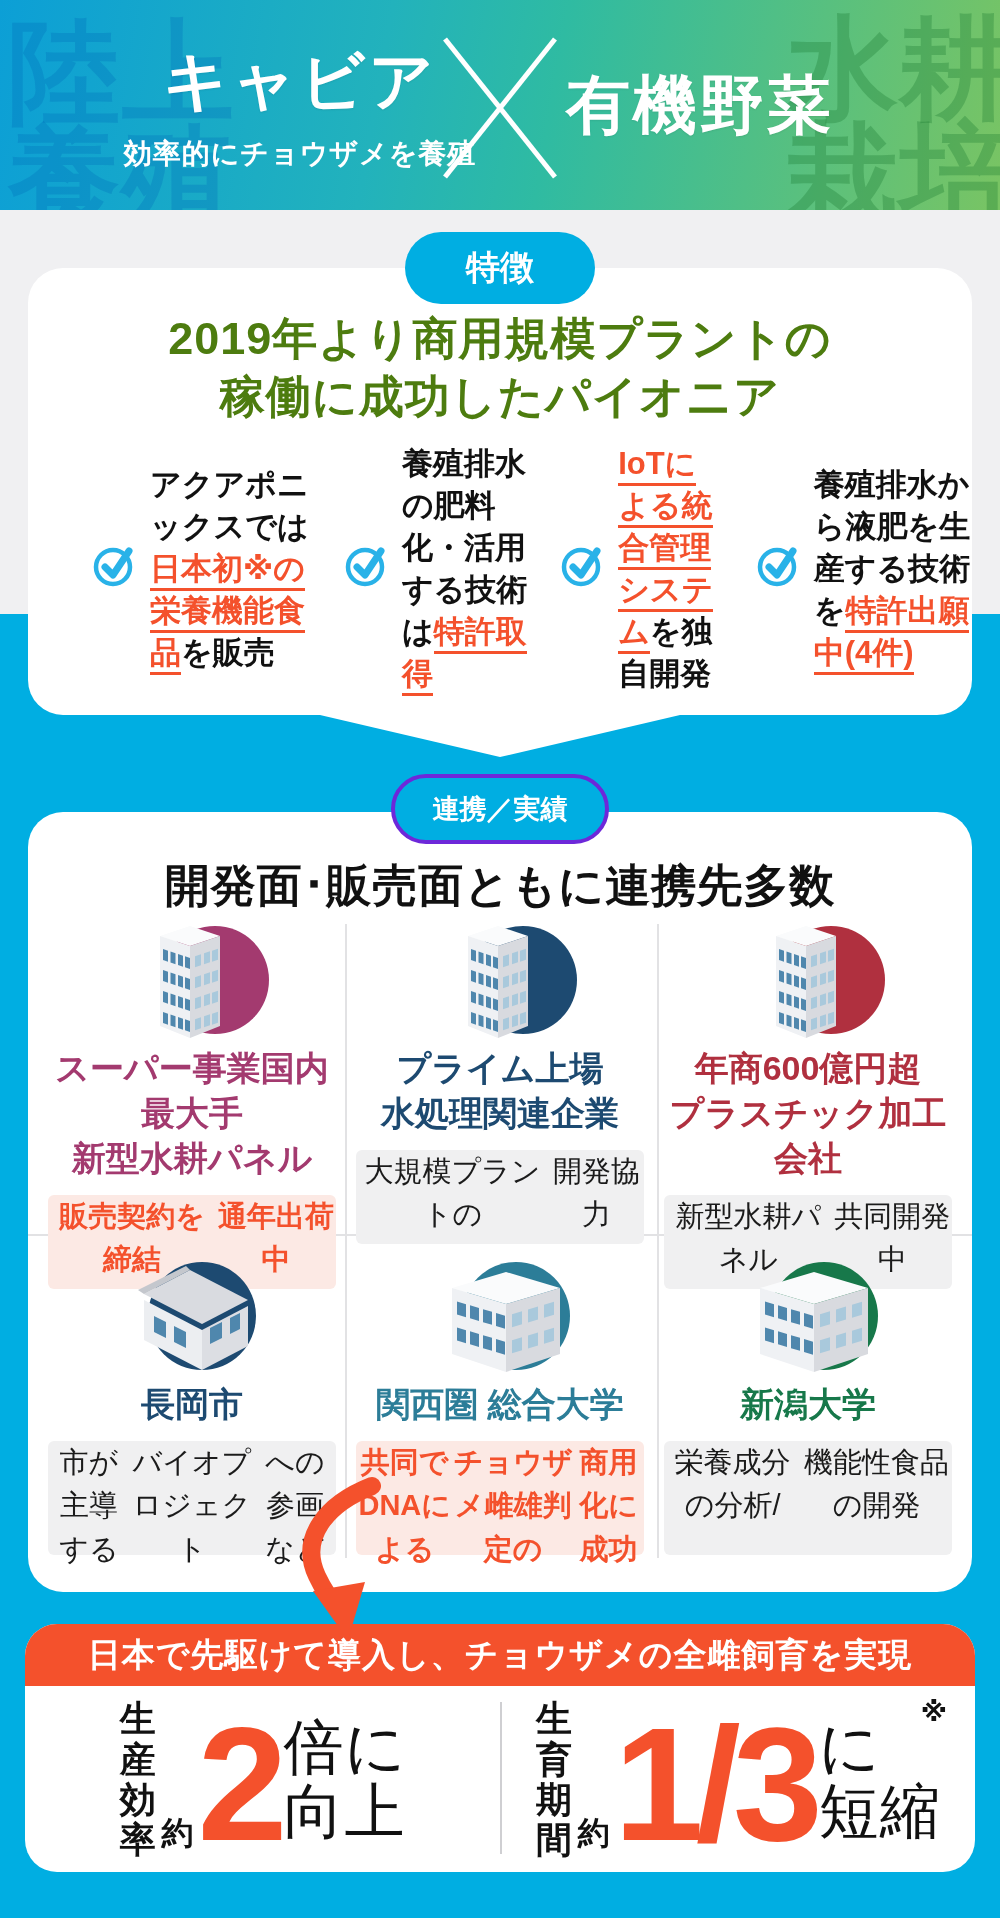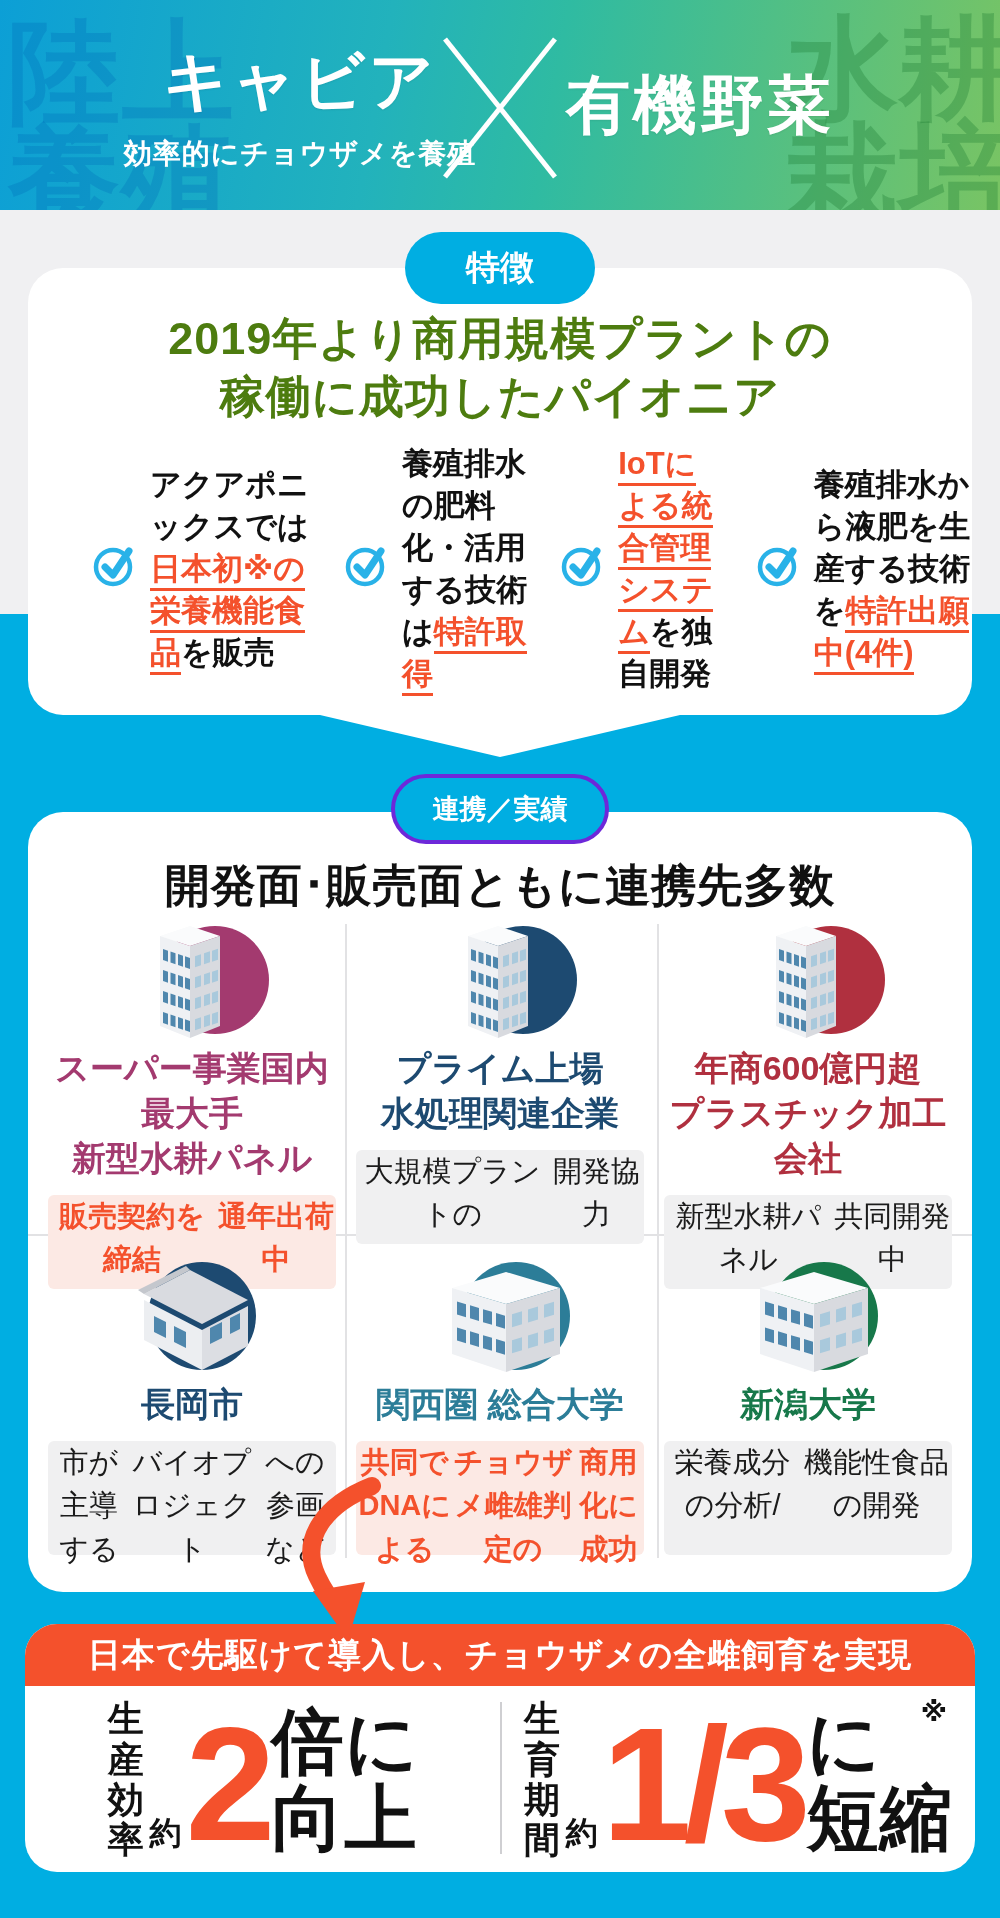--- a/index.html
+++ b/index.html
@@ -63,21 +63,21 @@
   .card-results{position:absolute;left:25px;top:1624px;width:950px;height:248px;background:#fff;
     border-radius:32px;overflow:hidden;z-index:2;}
   .r-banner{height:62px;background:#F4512C;color:#fff;display:flex;align-items:center;justify-content:center;
     font-size:33px;font-weight:800;letter-spacing:1px;}
   .r-body{position:relative;height:186px;display:flex;}
   .r-half{flex:1;display:flex;align-items:center;justify-content:center;gap:4px;padding-top:2px;}
   .r-div{position:absolute;left:50%;top:16px;width:2px;height:152px;background:#CFCFD2;}
   .vtext{width:1.1em;word-break:break-all;line-height:1.12;font-size:36px;font-weight:900;color:#111;text-align:center;}
   .approx{align-self:flex-end;margin-bottom:16px;font-size:32px;font-weight:800;color:#111;}
   .bigval{font-size:162px;font-weight:900;line-height:.88;color:#F4512C;letter-spacing:-.05em;transform:translateY(4px);}
-  .suffix{font-size:72px;font-weight:700;line-height:1.06;color:#111;letter-spacing:1px;}
+  .suffix{font-size:60px;font-weight:400;line-height:1.06;color:#111;letter-spacing:1px;}
   .note{position:absolute;right:28px;top:10px;font-size:27px;font-weight:700;color:#111;}
 </style>
 </head>
 <body>
 
 <div class="page">
 
   <div class="bg-gray"></div>
   <div class="bg-blue"></div>
 

